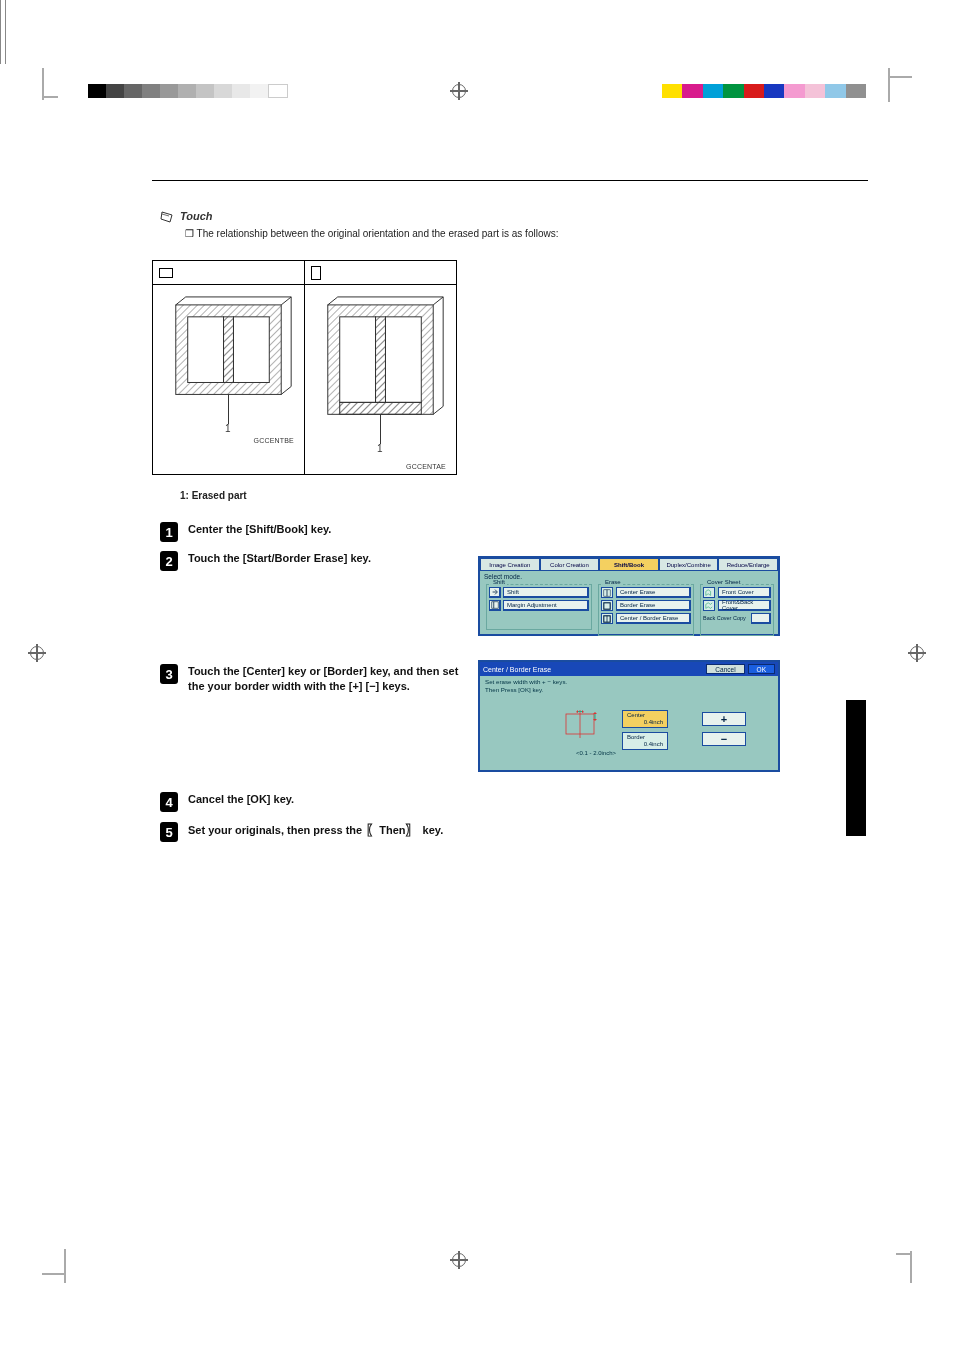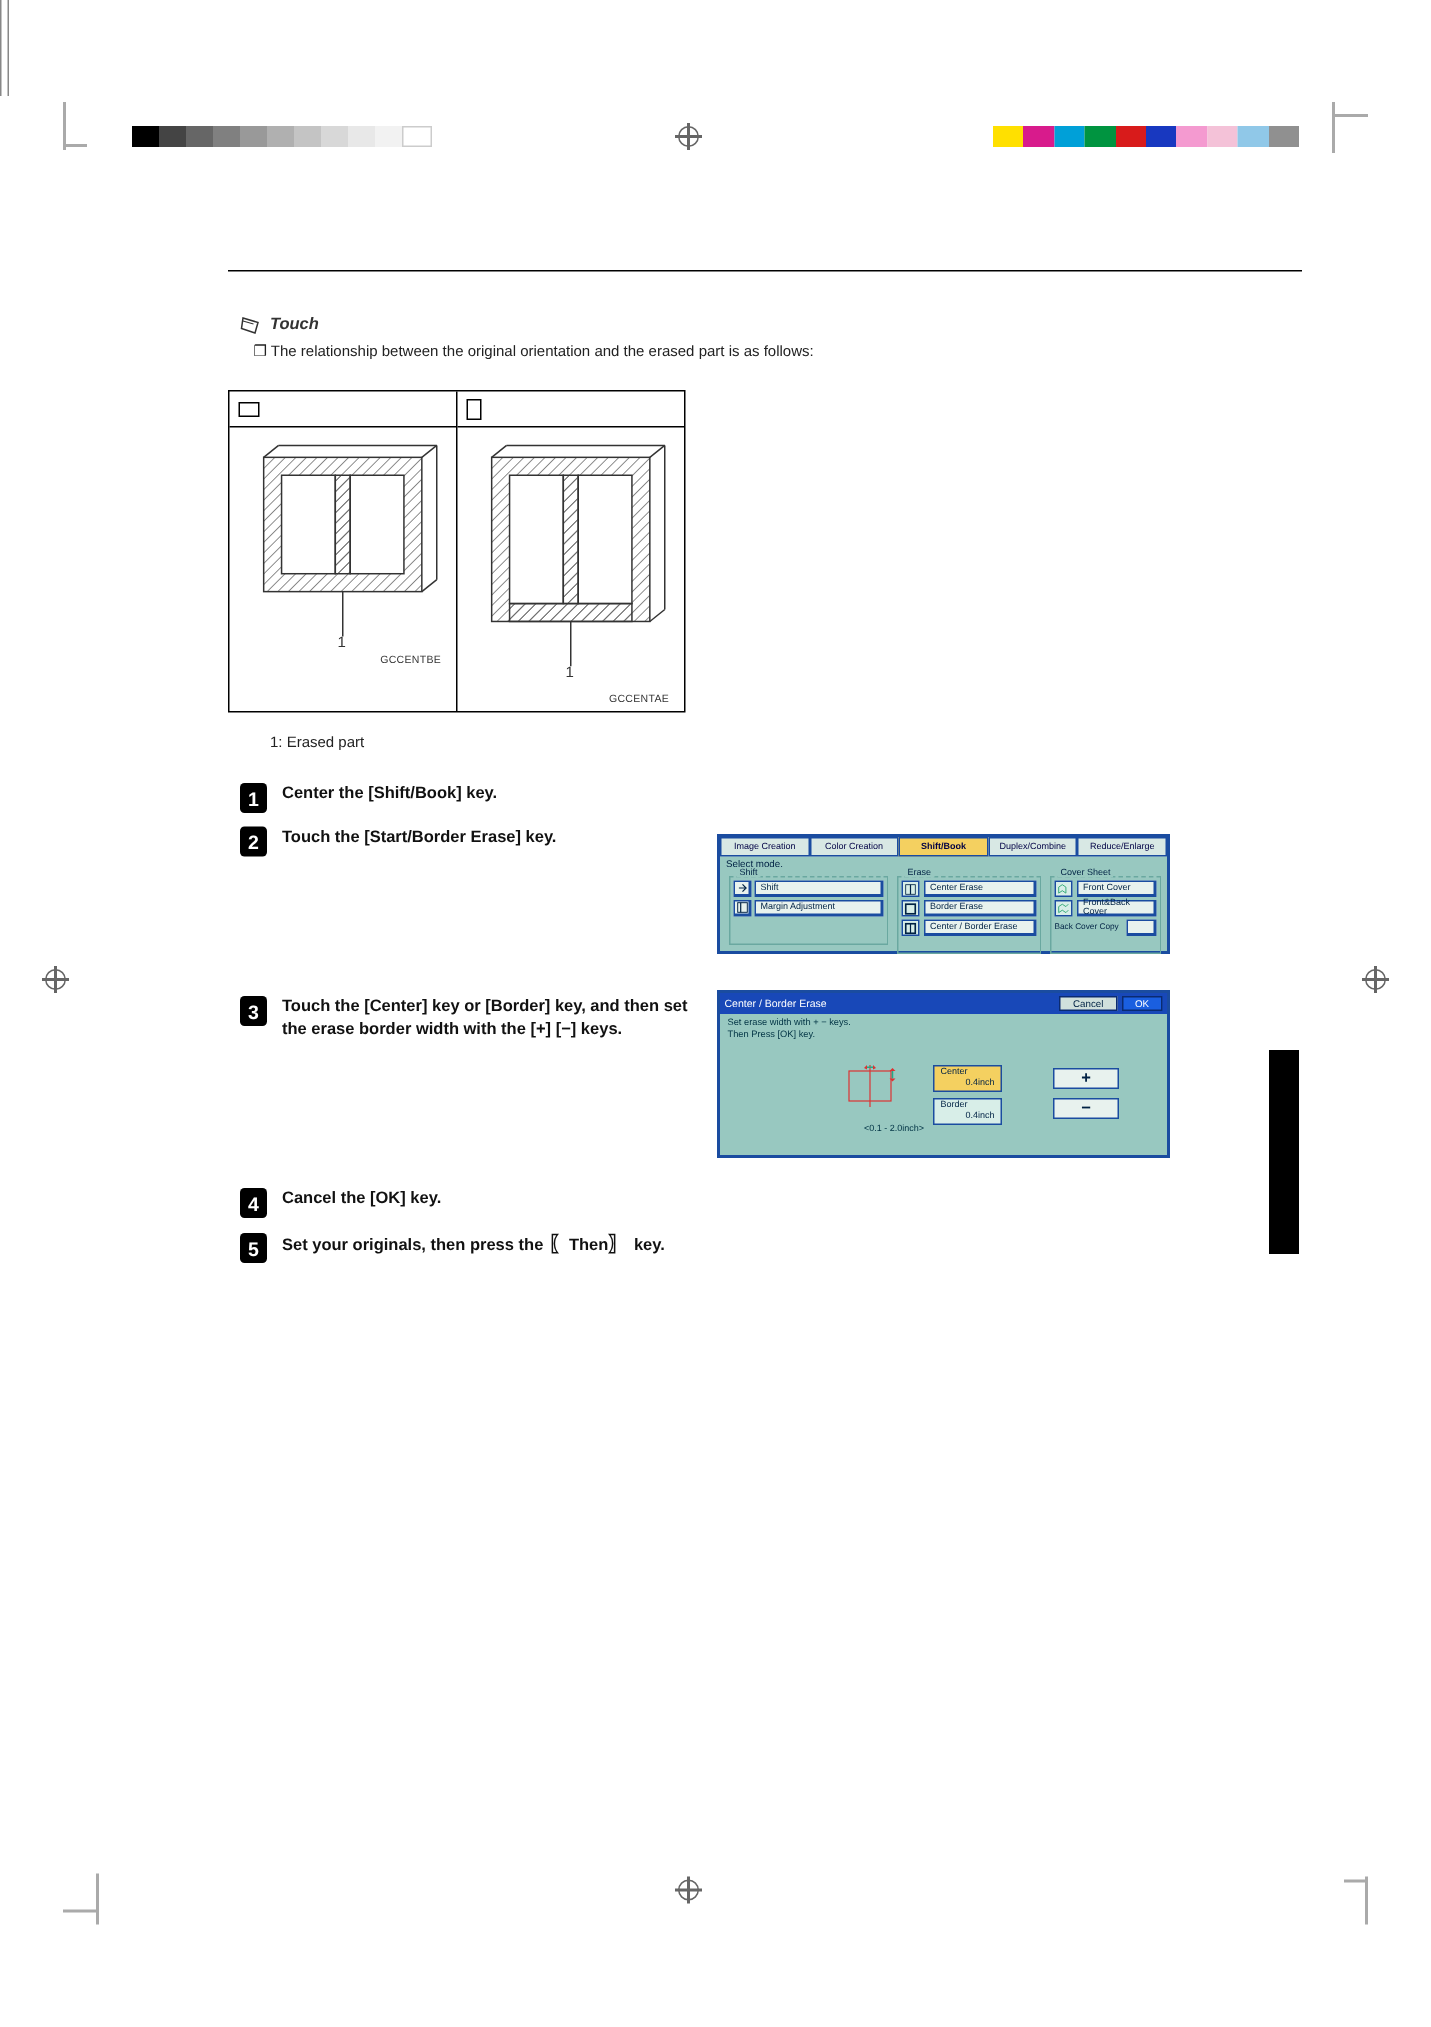--- a/index.html
+++ b/index.html
@@ -41,39 +41,39 @@
     .reg-circle { position:absolute; left:2px; top:2px; width:14px; height:14px; border:1px solid #666; border-radius:50%; }
     .reg-top { top:82px; left:450px; }
     .reg-bot { bottom:82px; left:450px; }
     .reg-left { top:644px; left:28px; }
     .reg-right { top:644px; right:28px; }
     .hr-top { position:absolute; top:180px; left:152px; right:86px; border-top:1px solid #000; }
     
     .note-icon { position:absolute; top:210px; left:160px; width:14px; height:14px; }
     .note-icon svg { width:14px; height:14px; }
     .note-label { position:absolute; top:210px; left:180px; font-size:11px; font-weight:bold; font-style:italic; color:#333; }
-    .note-text { position:absolute; top:228px; left:169px; font-size:10px; color:#222; }
+    .note-text { position:absolute; top:228px; left:185px; font-size:10px; color:#222; }
 
     
     .diagram-table {
       position:absolute; top:260px; left:152px;
       width:305px; height:215px;
       border:1px solid #000;
       display:flex;
     }
     .diagram-col { flex:1; border-right:1px solid #000; position:relative; }
     .diagram-col:last-child { border-right:none; }
     .diagram-head { height:24px; border-bottom:1px solid #000; display:flex; align-items:center; padding-left:6px; }
     .orient-icon { width:14px; height:10px; border:1px solid #000; display:inline-block; }
     .orient-icon.portrait { width:10px; height:14px; }
     .diagram-body { position:absolute; top:24px; left:0; right:0; bottom:0; }
     .diagram-body svg { width:100%; height:100%; }
     .diag-caption { position:absolute; font-size:7px; letter-spacing:0.2px; color:#333; }
     .diag-num { position:absolute; font-size:10px; color:#333; }
-    .erased-label { position:absolute; top:490px; left:180px; font-size:10px; color:#222; }
+    .erased-label { position:absolute; top:490px; left:180px; font-size:10px; color:#222;font-weight:bold; }
 
     
     .step { position:absolute; left:160px; display:flex; align-items:flex-start; }
     .step .num {
       width:18px; height:20px; background:#000; color:#fff;
       font-family: Arial, sans-serif; font-size:13px; font-weight:bold;
       display:flex; align-items:center; justify-content:center;
       border-radius:3px; margin-right:10px; flex-shrink:0;
     }
     .step .txt { font-size:11px; font-weight:bold; color:#111; line-height:1.35; }
@@ -272,21 +272,21 @@
 <div class="step step1">
   <div class="num">1</div>
   <div class="txt">Center the [Shift/Book] key.</div>
 </div>
 <div class="step step2">
   <div class="num">2</div>
   <div class="txt">Touch the [Start/Border Erase] key.</div>
 </div>
 <div class="step step3">
   <div class="num">3</div>
-  <div class="txt">Touch the [Center] key or [Border] key, and then set the erase border width with the [+] [−] keys.</div>
+  <div class="txt">Touch the [Center] key or [Border] key, and then set the your border width with the [+] [−] keys.</div>
 </div>
 <div class="step step4">
   <div class="num">4</div>
   <div class="txt">Cancel the [OK] key.</div>
 </div>
 <div class="step step5">
   <div class="num">5</div>
   <div class="txt">
     <span>Set your originals, then press the </span><span class="bracket">〖</span><span>Then</span><span class="bracket">〗</span><span> key.</span>
   </div>

